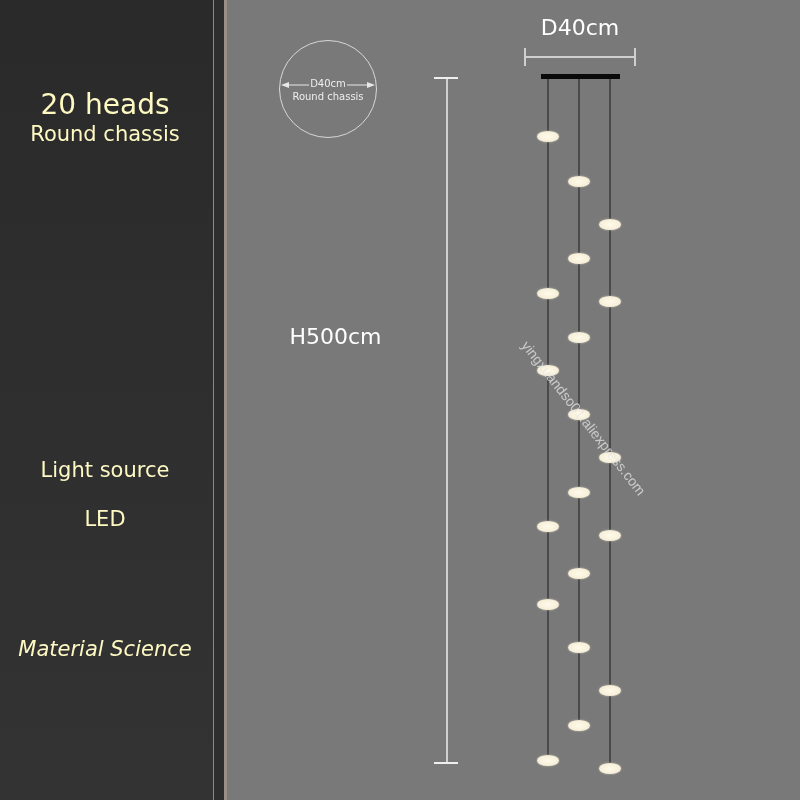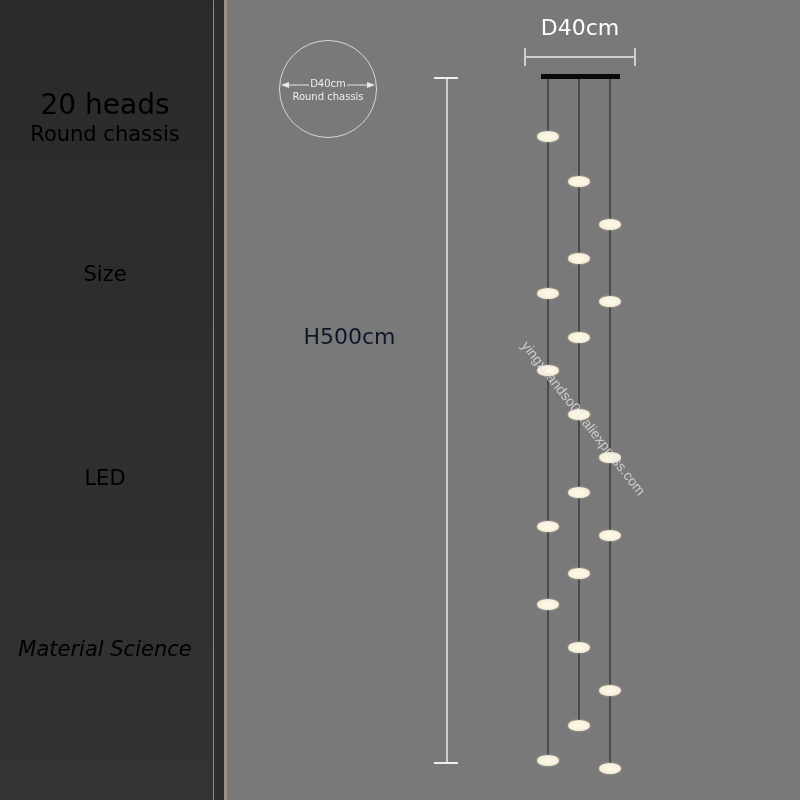--- a/index.html
+++ b/index.html
@@ -1,55 +1,55 @@
 <!DOCTYPE html>
 <html><head>
   <meta charset="utf-8">
   <style>
     html, body { margin: 0; padding: 0; }
     body { width: 800px; height: 800px; position: relative; overflow: hidden; background: #797979; font-family: "DejaVu Sans", sans-serif; }
     .sidebar { position: absolute; left: 0; top: 0; width: 213px; height: 800px; background: linear-gradient(180deg, #2a2a2a 0%, #333333 100%); }
     .sidebar-line { position: absolute; left: 213px; top: 0; width: 1px; height: 800px; background: #8a8a8a; }
     .sidebar-gap { position: absolute; left: 214px; top: 0; width: 10px; height: 800px; background: #2e2e2e; }
     .sidebar-edge { position: absolute; left: 224px; top: 0; width: 3px; height: 800px; background: #9a8e86; }
-    .spec { position: absolute; left: 0; width: 210px; text-align: center; color: #000000; }
+    .spec { position: absolute; left: 0; width: 210px; text-align: center; color: #fef9c3; }
     .spec .t { display: block; line-height: 1.2; }
     .big { font-size: 28px; }
     .mid { font-size: 21px; }
     .chassis-circle { position: absolute; left: 279px; top: 40px; width: 98px; height: 98px; border: 1.5px solid #d8d8d8; border-radius: 50%; box-sizing: border-box; }
     .chassis-arrow { position: absolute; left: 281px; top: 81px; width: 94px; height: 8px; }
     .chassis-label { position: absolute; left: 279px; width: 98px; text-align: center; color: #eee; font-size: 10px; }
     .dim-top-label { position: absolute; left: 524px; top: 15px; width: 112px; text-align: center; color: #fff; font-size: 22px; }
     .dim-top-line { position: absolute; left: 524px; top: 56px; width: 112px; height: 2px; background: #cfcfcf; }
     .dim-top-tick { position: absolute; top: 48px; width: 2px; height: 18px; background: #cfcfcf; }
     .canopy { position: absolute; left: 541px; top: 74px; width: 79px; height: 5px; background: #0a0a0a; }
     .cable { position: absolute; width: 2px; background: #4a4a4a; }
     .light { position: absolute; width: 22px; height: 11px; border-radius: 50%; background: radial-gradient(ellipse at center, #fffaea 0%, #f5eed8 70%, #e6dcc2 100%); margin-left: -11px; margin-top: -5px; box-shadow: 0 0 2px rgba(255,250,230,0.6); }
     .h-line { position: absolute; left: 446px; top: 78px; width: 2px; height: 685px; background: #cfcfcf; }
     .h-tick { position: absolute; left: 434px; width: 24px; height: 2px; background: #efefef; }
-    .h-label { position: absolute; left: 282px; top: 324px; width: 135px; text-align: center; color: #0f172a; font-size: 22px; line-height: 1.2; }
+    .h-label { position: absolute; left: 268px; top: 324px; width: 135px; text-align: center; color: #ffffff; font-size: 22px; line-height: 1.2; }
     .watermark { position: absolute; left: 488px; top: 410px; color: rgba(230,230,230,0.75); font-size: 14px; transform: rotate(52deg); transform-origin: center; white-space: nowrap; font-family: "Liberation Sans", sans-serif; }
   </style>
 </head>
 <body>
 
 <div class="sidebar"></div>
 <div class="sidebar-line"></div>
 <div class="sidebar-gap"></div>
 <div class="sidebar-edge"></div>
 
 <div class="spec" style="top:88px;">
   <span class="t big">20 heads</span>
   <span class="t mid">Round chassis</span>
 </div>
 <div class="spec" style="top:262px;">
-  <span class="t mid">Size</span>
 </div>
 <div class="spec" style="top:458px;">
-  <span class="t mid" style="margin-top:8px;">LED</span>
+  <span class="t mid">Light source</span>
+  <span class="t mid" style="margin-top:24px;">LED</span>
 </div>
 <div class="spec" style="top:637px;font-style:italic;">
   <span class="t mid">Material Science</span>
 </div>
 
 <div class="chassis-circle"></div>
 <svg class="chassis-arrow" viewBox="0 0 94 8">
   <line x1="2" y1="4" x2="28" y2="4" stroke="#e8e8e8" stroke-width="1"></line>
   <line x1="66" y1="4" x2="92" y2="4" stroke="#e8e8e8" stroke-width="1"></line>
   <polygon points="0,4 8,1 8,7" fill="#e8e8e8"></polygon>

